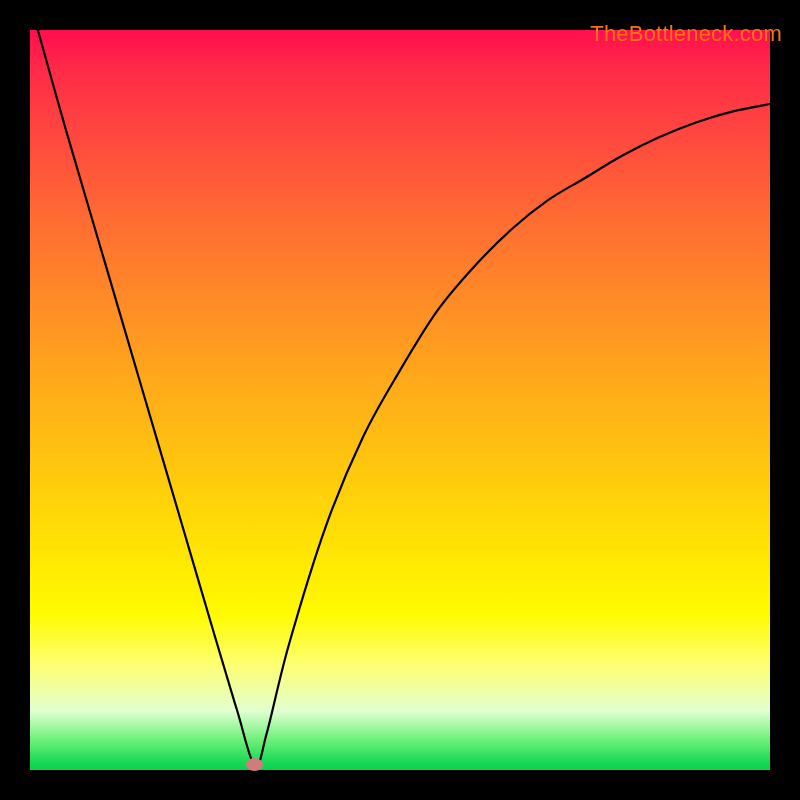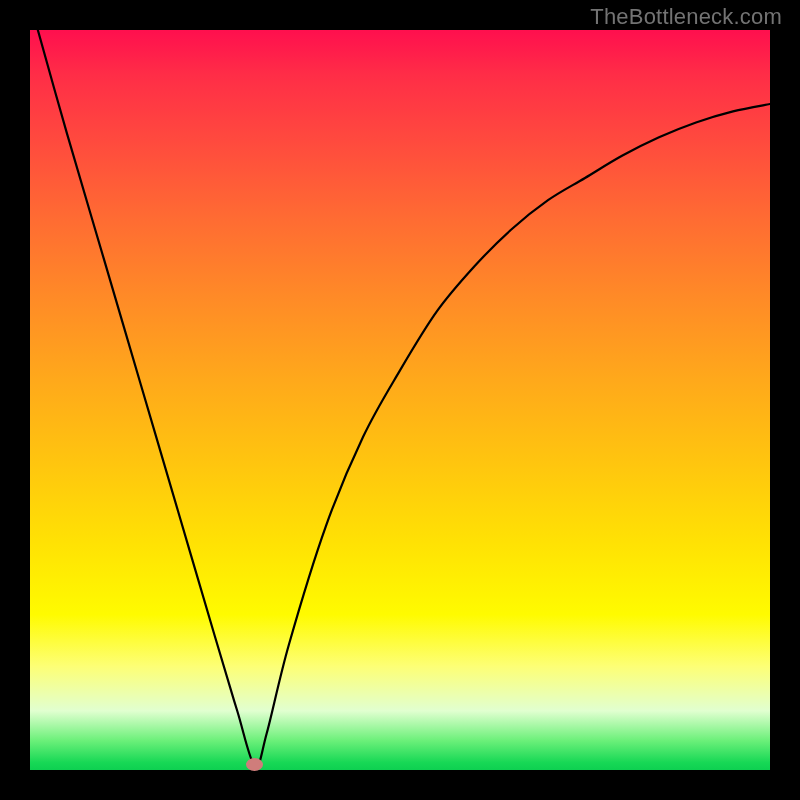--- a/index.html
+++ b/index.html
@@ -1,23 +1,23 @@
 <!DOCTYPE html>
 <html><head>
 <meta charset="utf-8">
 <style>
   * { margin: 0; padding: 0; box-sizing: border-box; }
   html, body { width: 800px; height: 800px; overflow: hidden; }
   body { background: #000; position: relative; font-family: Arial, Helvetica, sans-serif; }
 
   .watermark {
     position: absolute;
-    top: 4px;
+    top: 21px;
     right: 18px;
-    color: #737373;
+    color: #f97316;
     font-size: 22px;
     font-weight: 500;
     letter-spacing: 0.2px;
     z-index: 3;
   }
 
   .plot {
     position: absolute;
     left: 30px;
     top: 30px;

